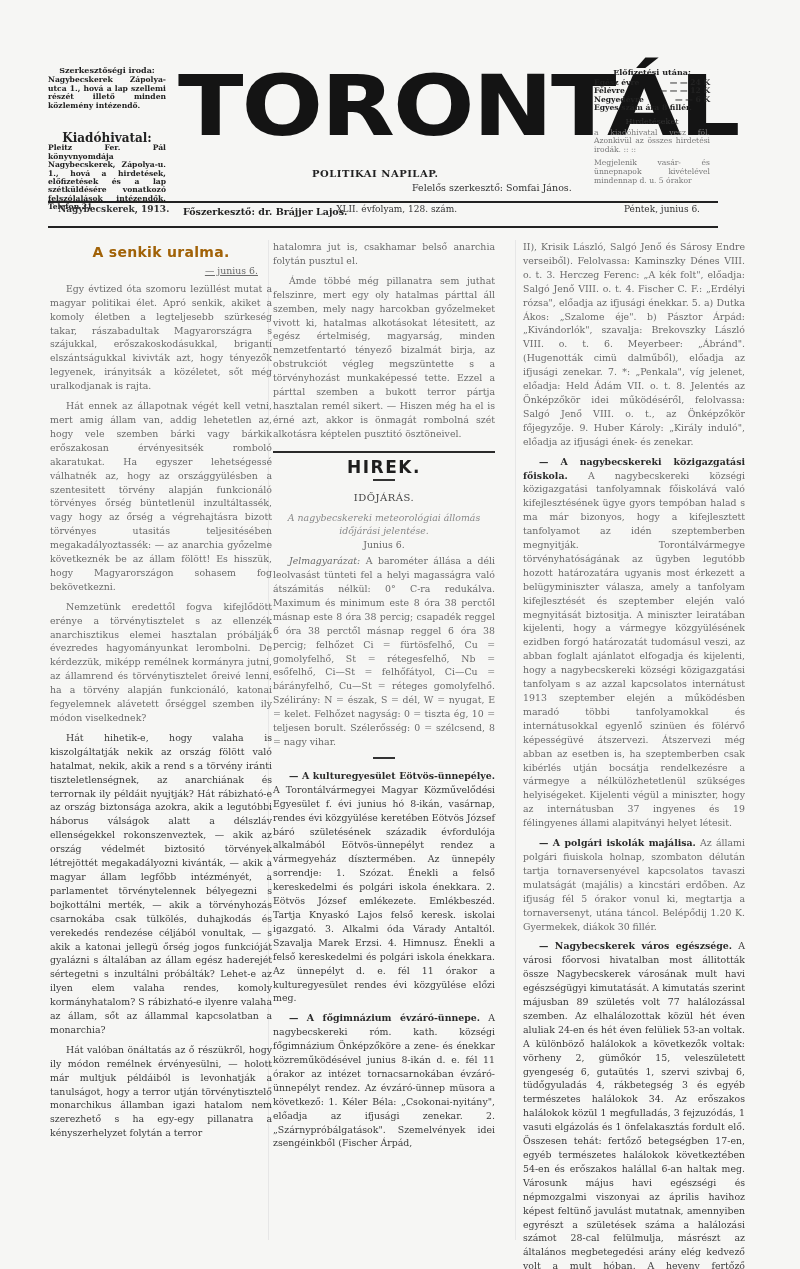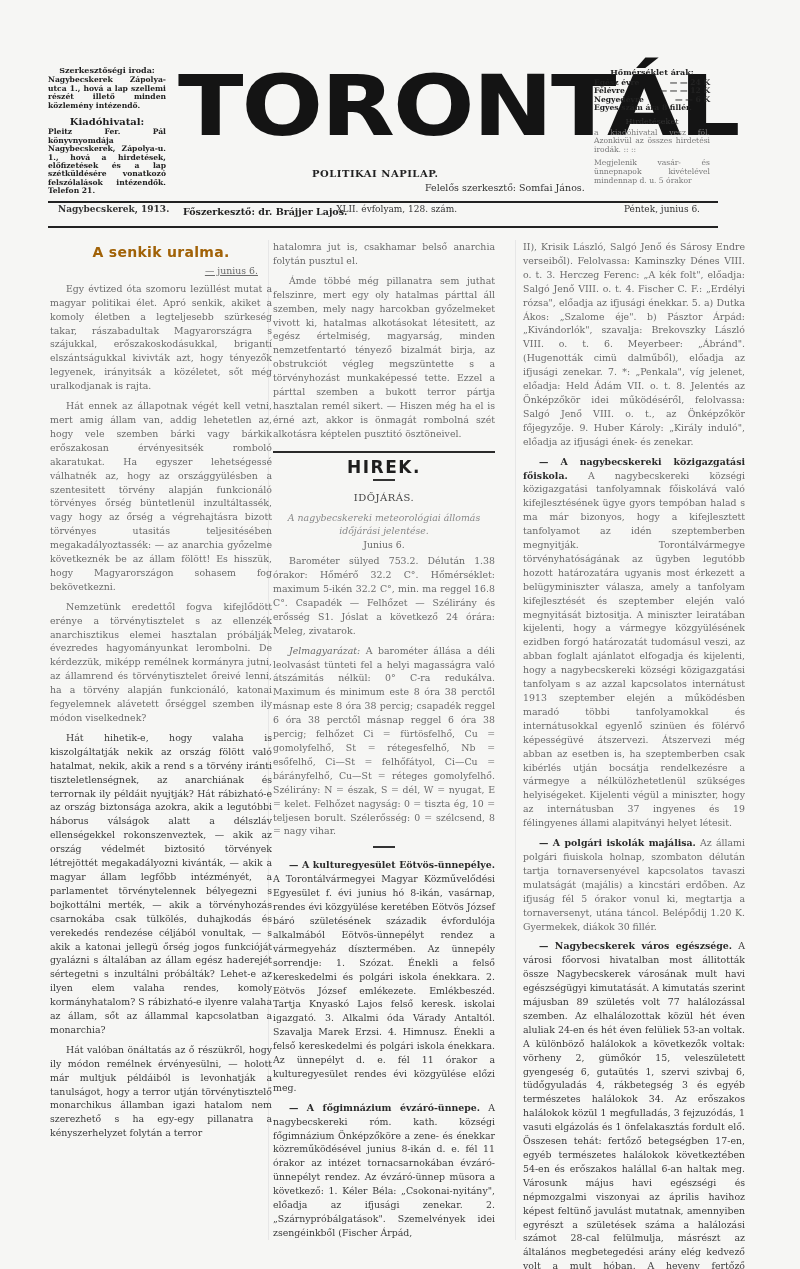--- a/index.html
+++ b/index.html
@@ -8,31 +8,31 @@
     background: #f6f6f4;
     font-family: "DejaVu Serif", "Liberation Serif", serif;
     color: #4a4a4a;
     position: relative;
   }
   .page { position: absolute; left: 0; top: 0; width: 800px; height: 1269px; }
 
   
   .left-box { position: absolute; left: 48px; top: 66px; width: 118px; font-size: 7.6px; line-height: 8.4px; color: #222; text-align: justify; }
   .left-box .hd { text-align: center; font-weight: bold; font-size: 8px; margin-bottom: 2px; }
-  .left-box .hd2 { text-align: center; font-weight: bold; font-size: 10px; margin: 8px 0 2px; }
+  .left-box .hd2 { text-align: center; font-weight: bold; font-size: 12px; margin: 24px 0 2px; }
   .left-box p { margin: 0; font-weight: bold; }
   .title {
     position: absolute; left: 178px; top: 58px; width: 402px; height: 110px;
     font-family: "DejaVu Sans", "Liberation Sans", sans-serif;
     font-weight: bold; font-size: 96px; line-height: 110px; letter-spacing: -2px;
     color: #141414; text-align: center; transform: scaleY(0.88); transform-origin: top;
   }
   .subtitle { position: absolute; left: 312px; top: 168px; font-size: 10px; font-weight: bold; color: #222; letter-spacing: 0.5px; }
   .editor-chief { position: absolute; left: 183px; top: 182px; font-size: 9.5px; font-weight: bold; color: #222; margin-top: 24px; }
-  .editor-resp { position: absolute; left: 425px; top: 182px; font-size: 9.5px; color: #333; }
+  .editor-resp { position: absolute; left: 412px; top: 182px; font-size: 9.5px; color: #333; }
   .right-box { position: absolute; left: 594px; top: 68px; width: 116px; font-size: 7.6px; line-height: 8.6px; color: #333; }
   .right-box .hd { text-align: center; font-weight: bold; color: #222; font-size: 8px; margin-bottom: 2px; }
   .price-row { display: flex; justify-content: space-between; font-weight: bold; color: #222; }
   .right-box .hd2 { text-align: center; font-size: 8px; margin: 5px 0 2px; color: #333; }
   .right-box p { margin: 0; text-align: justify; color: #777; }
   .right-box p + p { margin-top: 5px; }
 
   .rule-thick { position: absolute; left: 48px; width: 670px; height: 2px; background: #222; }
   .dateline { position: absolute; left: 58px; top: 204px; width: 642px; font-size: 9px; color: #333; display: flex; justify-content: space-between; }
 
@@ -73,21 +73,21 @@
     <div class="hd2">Kiadóhivatal:</div>
     <p>Pleitz Fer. Pál könyvnyomdája Nagybecskerek, Zápolya-u. 1., hová a hirdetések, előfizetések és a lap szétküldésére vonatkozó felszólalások intézendők. Telefon 21.</p>
   </div>
 
   <div class="title">TORONTÁL</div>
   <div class="subtitle">POLITIKAI NAPILAP.</div>
   <div class="editor-chief">Főszerkesztő: dr. Brájjer Lajos.</div>
   <div class="editor-resp">Felelős szerkesztő: Somfai János.</div>
 
   <div class="right-box">
-    <div class="hd">Hőmérséklet árak:</div>
+    <div class="hd">Előfizetési utána:</div>
     <div class="price-row">
       <span>Egész évre</span>
       <span>— — 24 K</span>
     </div>
     <div class="price-row">
       <span>Félévre</span>
       <span>— — — 12 K</span>
     </div>
     <div class="price-row">
       <span>Negyedévre</span>
@@ -124,21 +124,20 @@
 
   <div class="col col2">
     <p class="cont">hatalomra jut is, csakhamar belső anarchia folytán pusztul el.</p>
     <p>Ámde többé még pillanatra sem juthat felszinre, mert egy oly hatalmas párttal áll szemben, mely nagy harcokban győzelmeket vivott ki, hatalmas alkotásokat létesitett, az egész értelmiség, magyarság, minden nemzetfentartó tényező bizalmát birja, az obstrukciót végleg megszüntette s a törvényhozást munkaképessé tette. Ezzel a párttal szemben a bukott terror pártja hasztalan remél sikert. — Hiszen még ha el is érné azt, akkor is önmagát rombolná szét alkotásra képtelen pusztitó ösztöneivel.</p>
     <div class="col-rule"></div>
     <div class="section-title">HIREK.</div>
     <div class="short-rule"></div>
     <div class="sub-title">IDŐJÁRÁS.</div>
     <div class="italic-center">A nagybecskereki meteorológiai állomás időjárási jelentése.</div>
     <div class="center">Junius 6.</div>
-    <p>Barométer sülyed 753.2. Délután 1.38 órakor: Hőmérő 32.2 C°. Hőmérséklet: maximum 5-ikén 32.2 C°, min. ma reggel 16.8 C°. Csapadék — Felhőzet — Szélirány és erősség S1. Jóslat a következő 24 órára: Meleg, zivatarok.</p>
     <p><em>Jelmagyarázat:</em> <span>A barométer állása a déli leolvasást tünteti fel a helyi magasságra való átszámitás nélkül: 0° C-ra redukálva. Maximum és minimum este 8 óra 38 perctől másnap este 8 óra 38 percig; csapadék reggel 6 óra 38 perctől másnap reggel 6 óra 38 percig; felhőzet Ci = fürtösfelhő, Cu = gomolyfelhő, St = rétegesfelhő, Nb = esőfelhő, Ci—St = felhőfátyol, Ci—Cu = bárányfelhő, Cu—St = réteges gomolyfelhő. Szélirány: N = észak, S = dél, W = nyugat, E = kelet. Felhőzet nagyság: 0 = tiszta ég, 10 = teljesen borult. Szélerősség: 0 = szélcsend, 8 = nagy vihar.</span></p>
     <div class="short-rule" style="margin-top:8px;"></div>
     <p class="bold"><strong>— A kulturegyesület Eötvös-ünnepélye.</strong> <span>A Torontálvármegyei Magyar Közművelődési Egyesület f. évi junius hó 8-ikán, vasárnap, rendes évi közgyülése keretében Eötvös József báró születésének századik évfordulója alkalmából Eötvös-ünnepélyt rendez a vármegyeház dísztermében. Az ünnepély sorrendje: 1. Szózat. Énekli a felső kereskedelmi és polgári iskola énekkara. 2. Eötvös József emlékezete. Emlékbeszéd. Tartja Knyaskó Lajos felső keresk. iskolai igazgató. 3. Alkalmi óda Várady Antaltól. Szavalja Marek Erzsi. 4. Himnusz. Énekli a felső kereskedelmi és polgári iskola énekkara. Az ünnepélyt d. e. fél 11 órakor a kulturegyesület rendes évi közgyülése előzi meg.</span></p>
     <p class="bold"><strong>— A főgimnázium évzáró-ünnepe.</strong> <span>A nagybecskereki róm. kath. községi főgimnázium Önképzőköre a zene- és énekkar közreműködésével junius 8-ikán d. e. fél 11 órakor az intézet tornacsarnokában évzáró-ünnepélyt rendez. Az évzáró-ünnep müsora a következő: 1. Kéler Béla: „Csokonai-nyitány", előadja az ifjusági zenekar. 2. „Szárnypróbálgatások". Szemelvények idei zsengéinkből (Fischer Árpád,</span></p>
   </div>
 
   <div class="col col3">
     <p class="cont">II), Krisik László, Salgó Jenő és Sárosy Endre verseiből). Felolvassa: Kaminszky Dénes VIII. o. t. 3. Herczeg Ferenc: „A kék folt", előadja: Salgó Jenő VIII. o. t. 4. Fischer C. F.: „Erdélyi rózsa", előadja az ifjusági énekkar. 5. a) Dutka Ákos: „Szalome éje". b) Pásztor Árpád: „Kivándorlók", szavalja: Brekovszky László VIII. o. t. 6. Meyerbeer: „Ábránd". (Hugenották cimü dalműből), előadja az ifjusági zenekar. 7. *: „Penkala", víg jelenet, előadja: Held Ádám VII. o. t. 8. Jelentés az Önképzőkör idei működéséről, felolvassa: Salgó Jenő VIII. o. t., az Önképzőkör főjegyzője. 9. Huber Károly: „Király induló", előadja az ifjusági ének- és zenekar.</p>
     <p><strong>— A nagybecskereki közigazgatási főiskola.</strong> <span>A nagybecskereki községi közigazgatási tanfolyamnak főiskolává való kifejlesztésének ügye gyors tempóban halad s ma már bizonyos, hogy a kifejlesztett tanfolyamot az idén szeptemberben megnyitják. Torontálvármegye törvényhatóságának az ügyben legutóbb hozott határozatára ugyanis most érkezett a belügyminiszter válasza, amely a tanfolyam kifejlesztését és szeptember elején való megnyitását biztositja. A miniszter leiratában kijelenti, hogy a vármegye közgyülésének ezidben forgó határozatát tudomásul veszi, az abban foglalt ajánlatot elfogadja és kijelenti, hogy a nagybecskereki községi közigazgatási tanfolyam s az azzal kapcsolatos internátust 1913 szeptember elején a működésben maradó többi tanfolyamokkal és internátusokkal egyenlő szinüen és fölérvő képességüvé átszervezi. Átszervezi még abban az esetben is, ha szeptemberben csak kibérlés utján bocsátja rendelkezésre a vármegye a nélkülözhetetlenül szükséges helyiségeket. Kijelenti végül a miniszter, hogy az internátusban 37 ingyenes és 19 félingyenes állami alapitványi helyet létesit.</span></p>
     <p><strong>— A polgári iskolák majálisa.</strong> <span>Az állami polgári fiuiskola holnap, szombaton délután tartja tornaversenyével kapcsolatos tavaszi mulatságát (majális) a kincstári erdőben. Az ifjuság fél 5 órakor vonul ki, megtartja a tornaversenyt, utána táncol. Belépődij 1.20 K. Gyermekek, diákok 30 fillér.</span></p>

